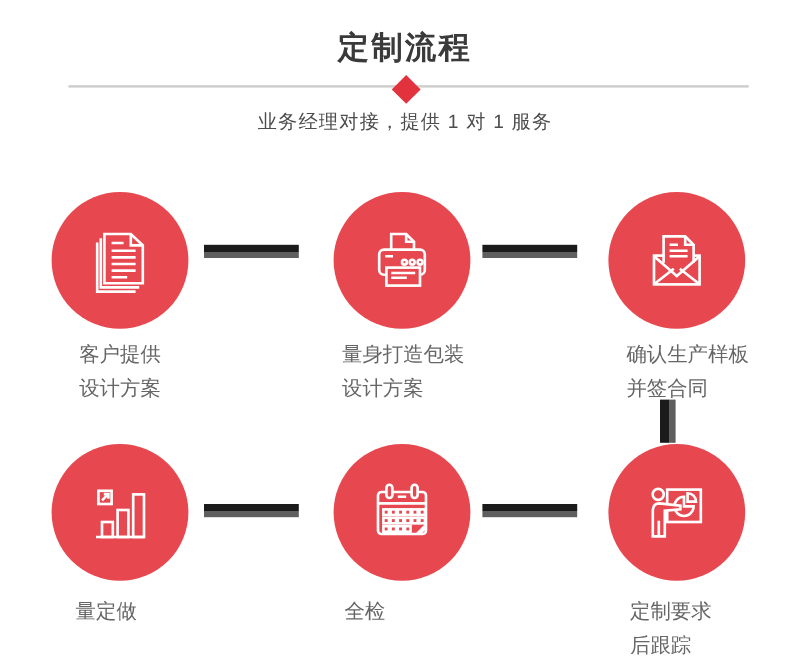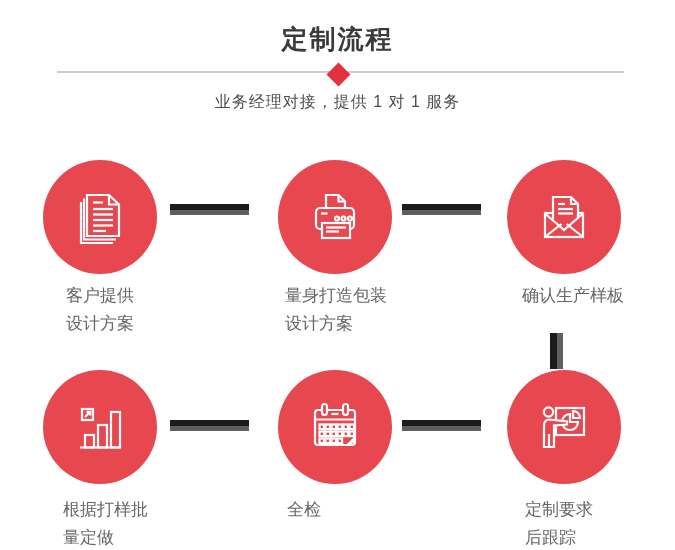--- a/index.html
+++ b/index.html
@@ -170,23 +170,23 @@
   <div class="step-label l1">
     <div>客户提供</div>
     <div>设计方案</div>
   </div>
   <div class="step-label l2">
     <div>量身打造包装</div>
     <div>设计方案</div>
   </div>
   <div class="step-label l3">
     <div>确认生产样板</div>
+    <div>并签合同</div>
   </div>
   <div class="step-label l4">
-    <div>根据打样批</div>
     <div>量定做</div>
   </div>
   <div class="step-label l5">
     <div>全检</div>
   </div>
   <div class="step-label l6">
     <div>定制要求</div>
     <div>后跟踪</div>
   </div>
 

